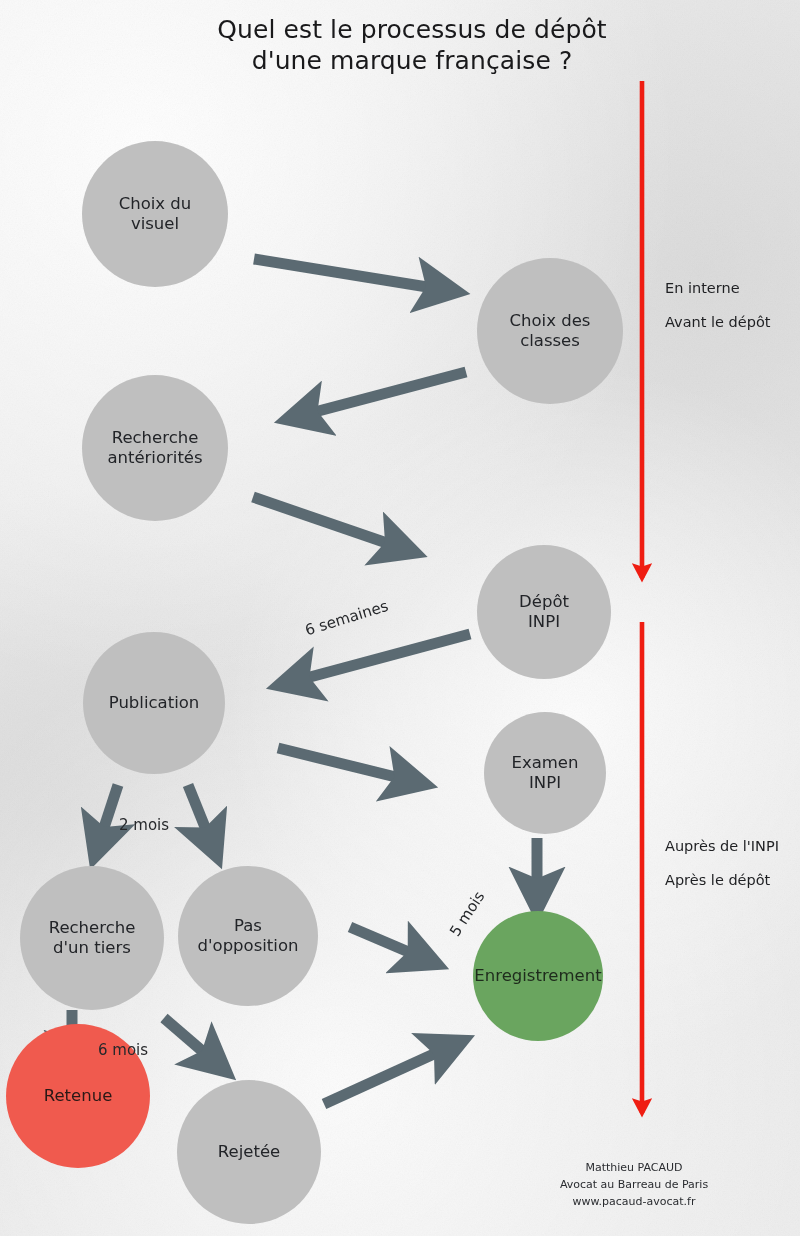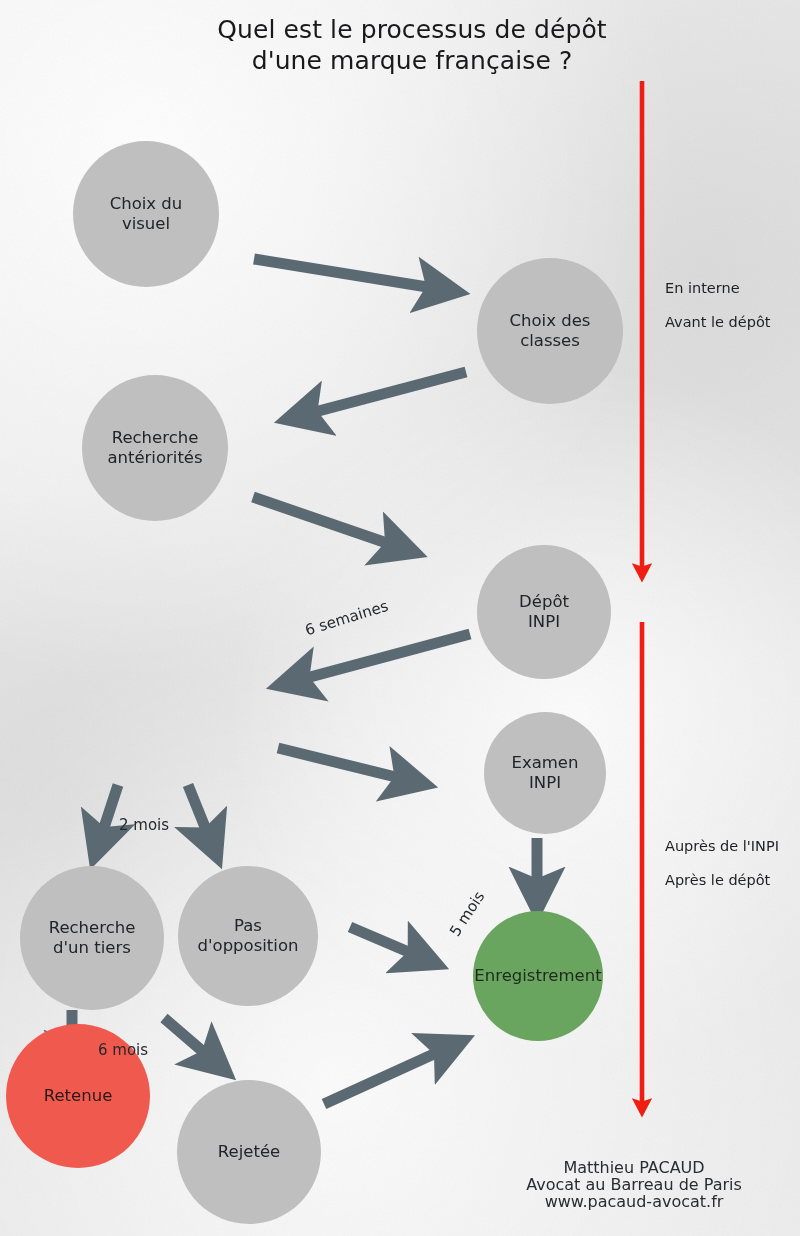--- a/index.html
+++ b/index.html
@@ -80,21 +80,21 @@
     line-height: 34px;
     color: #1f2023;
     white-space: nowrap;
   }
 
   .footer {
     position: absolute;
     right: 36px;
     bottom: 26px;
     text-align: center;
-    font-size: 16px;
+    font-size: 11px;
     line-height: 17px;
     color: #2a2c30;
     width: 260px;
   }
 </style>
 </head>
 <body>
 
 <div id="canvas">
 
@@ -140,21 +140,21 @@
       <line x1="164" y1="1018" x2="222" y2="1068"></line>
       <line x1="324" y1="1104" x2="458" y2="1043"></line>
     </g>
 
     <g stroke="#ef1d12" stroke-width="4.6" fill="none" marker-end="url(#ahRed)" stroke-linecap="butt">
       <line x1="642" y1="81" x2="642" y2="578"></line>
       <line x1="642" y1="622" x2="642" y2="1113"></line>
     </g>
   </svg>
 
-  <div class="node gray" style="left:73px; top:141px; width:146px; height:146px;">
+  <div class="node gray" style="left:82px; top:141px; width:146px; height:146px;">
     <span>
       <span class="lbl">Choix du</span>
       <span class="lbl">visuel</span>
     </span>
   </div>
 
   <div class="node gray" style="left:477px; top:258px; width:146px; height:146px;">
     <span>
       <span class="lbl">Choix des</span>
       <span class="lbl">classes</span>
@@ -168,20 +168,25 @@
     </span>
   </div>
 
   <div class="node gray" style="left:477px; top:545px; width:134px; height:134px;">
     <span>
       <span class="lbl">Dépôt</span>
       <span class="lbl">INPI</span>
     </span>
   </div>
 
+  <div class="node gray" style="left:83px; top:632px; width:142px; height:142px;">
+    <span>
+      <span class="lbl">Publication</span>
+    </span>
+  </div>
 
   <div class="node gray" style="left:484px; top:712px; width:122px; height:122px;">
     <span>
       <span class="lbl">Examen</span>
       <span class="lbl">INPI</span>
     </span>
   </div>
 
   <div class="node gray" style="left:20px; top:866px; width:144px; height:144px;">
     <span>

